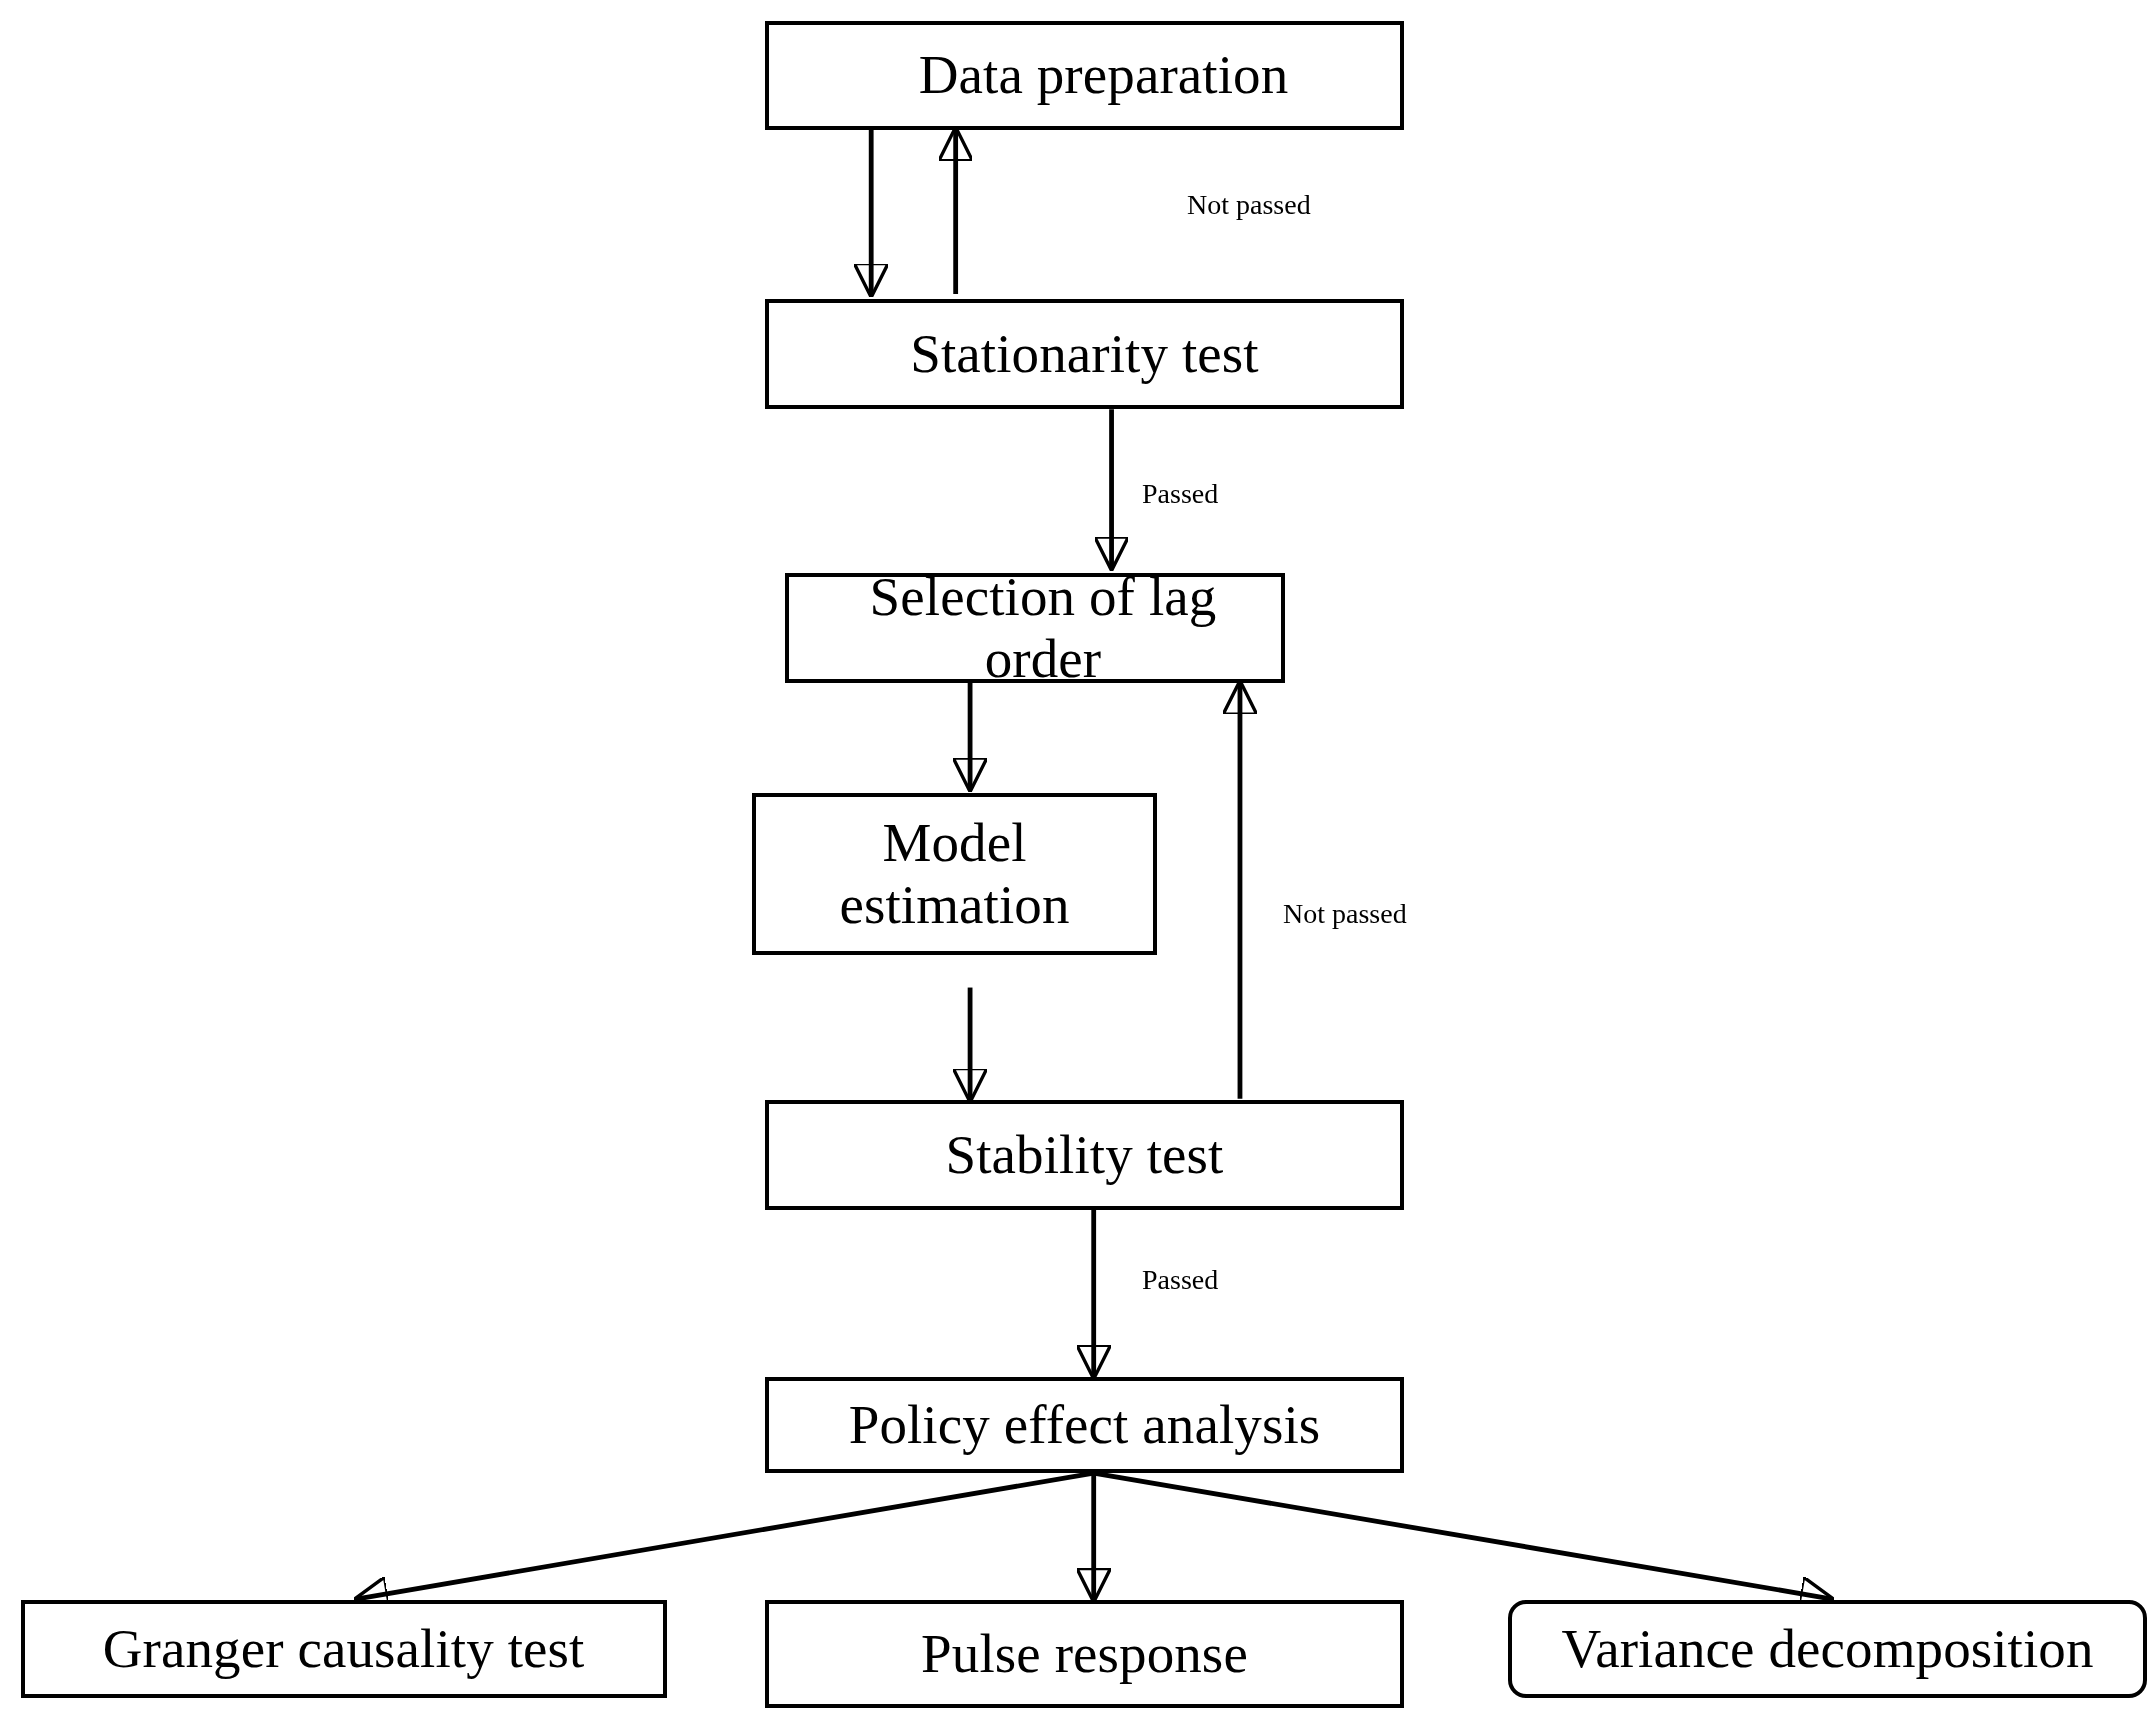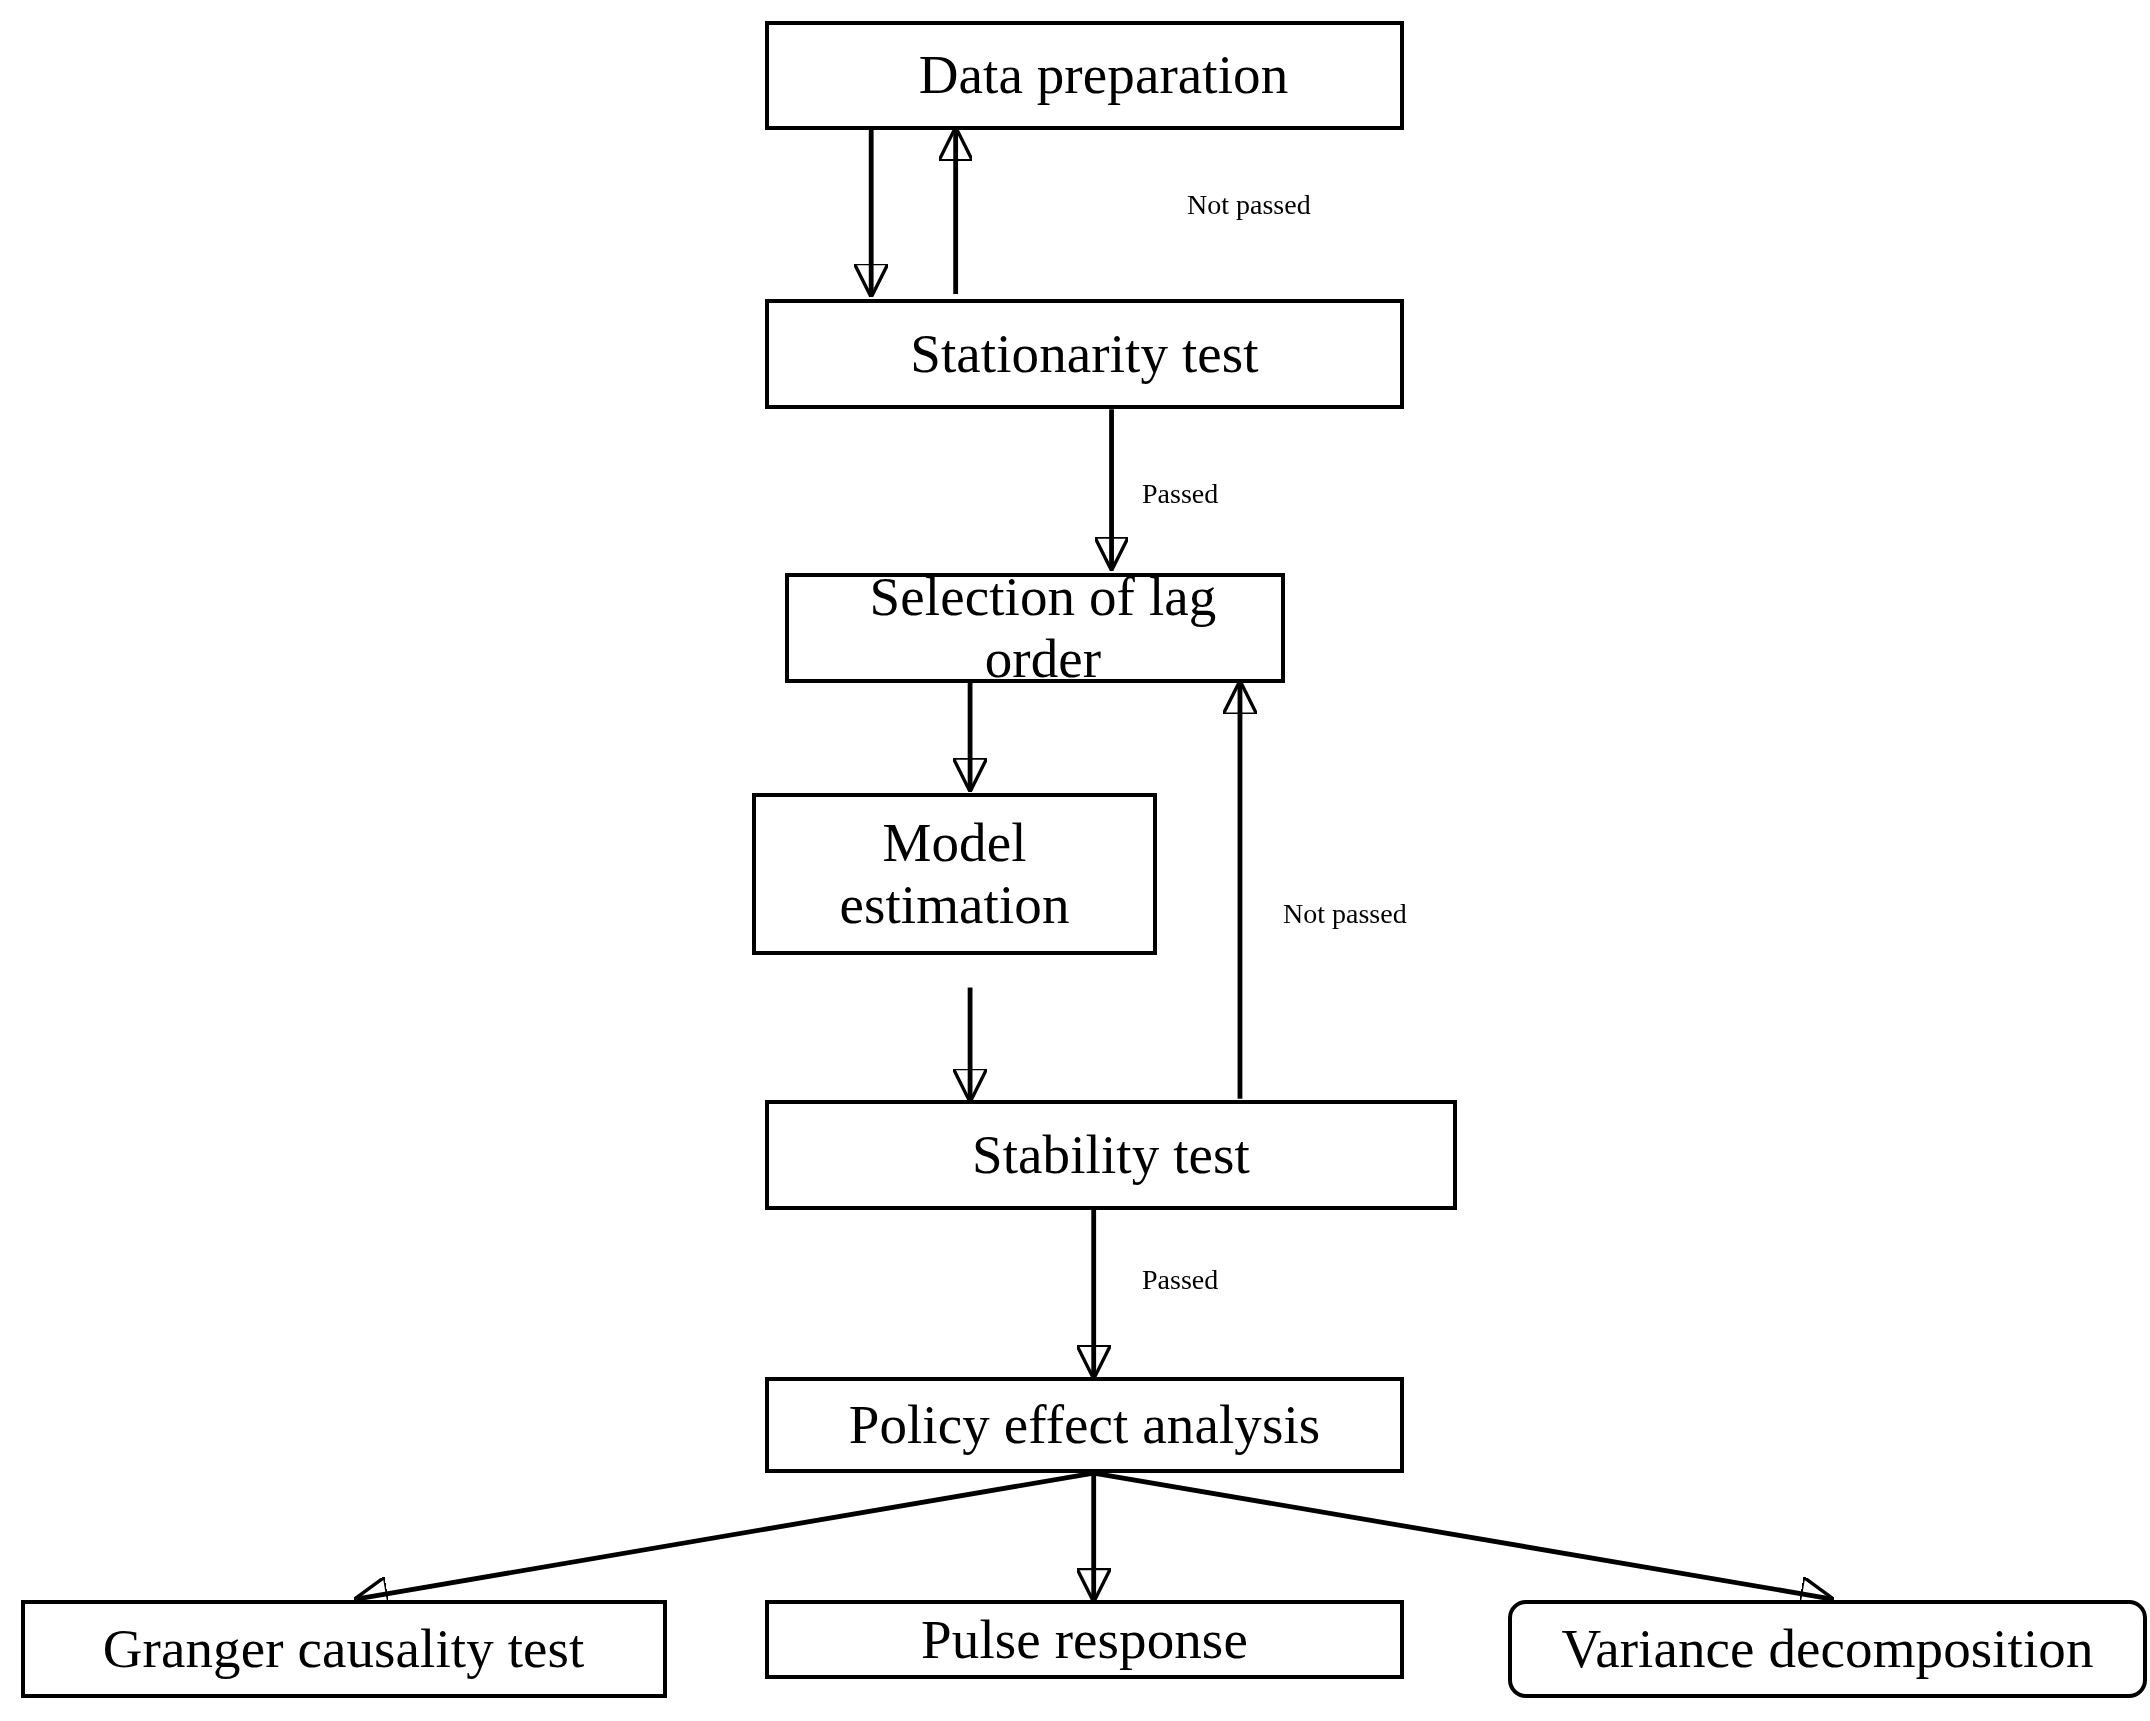--- a/index.html
+++ b/index.html
@@ -96,33 +96,33 @@
 
   <div class="node" style="left:785px; top:573px; width:500px; height:110px;padding-left:16px;">
     <span class="node-label">Selection of lag order</span>
   </div>
 
   <div class="node" style="left:752px; top:793px; width:405px; height:162px;">
     <span class="node-label">Model
 estimation</span>
   </div>
 
-  <div class="node" style="left:765px; top:1100px; width:692px; height:110px;">
+  <div class="node" style="left:765px; top:1100px; width:639px; height:110px;">
     <span class="node-label">Stability test</span>
   </div>
 
   <div class="node" style="left:765px; top:1377px; width:639px; height:96px;">
     <span class="node-label">Policy effect analysis</span>
   </div>
 
   <div class="node" style="left:20.6px; top:1600px; width:646px; height:98px;">
     <span class="node-label">Granger causality test</span>
   </div>
 
-  <div class="node" style="left:765px; top:1600px; width:639px; height:79px;">
+  <div class="node" style="left:765px; top:1600px; width:639px; height:108px;">
     <span class="node-label">Pulse response</span>
   </div>
 
   <div class="node" style="left:1508px; top:1600px; width:639px; height:98px;border-radius:18px;">
     <span class="node-label">Variance decomposition</span>
   </div>
 
   <div class="edge-label" style="left:1187px; top:189px;">Not passed</div>
 
   <div class="edge-label" style="left:1142px; top:478px;">Passed</div>

